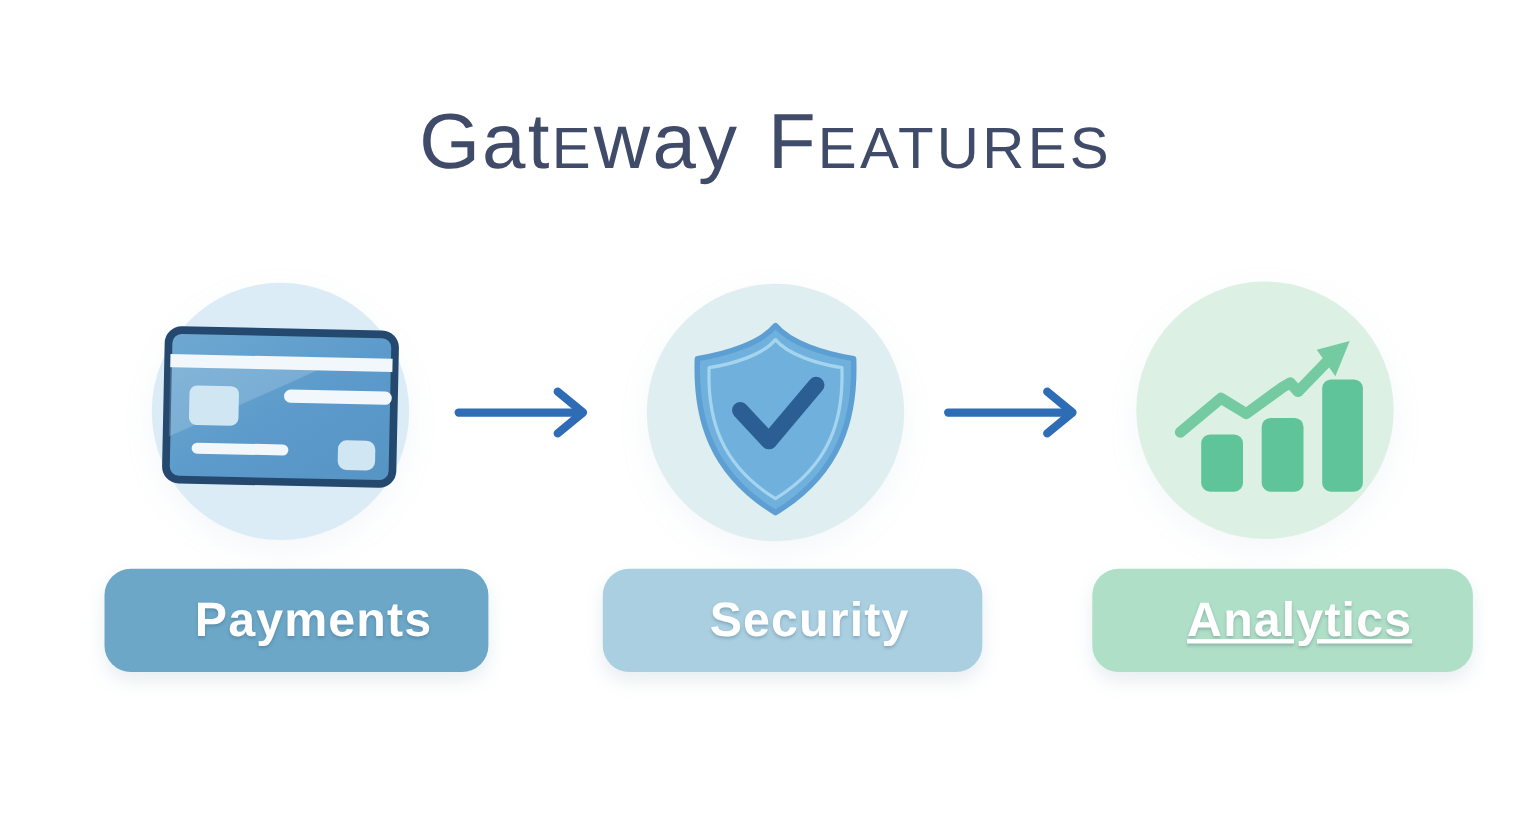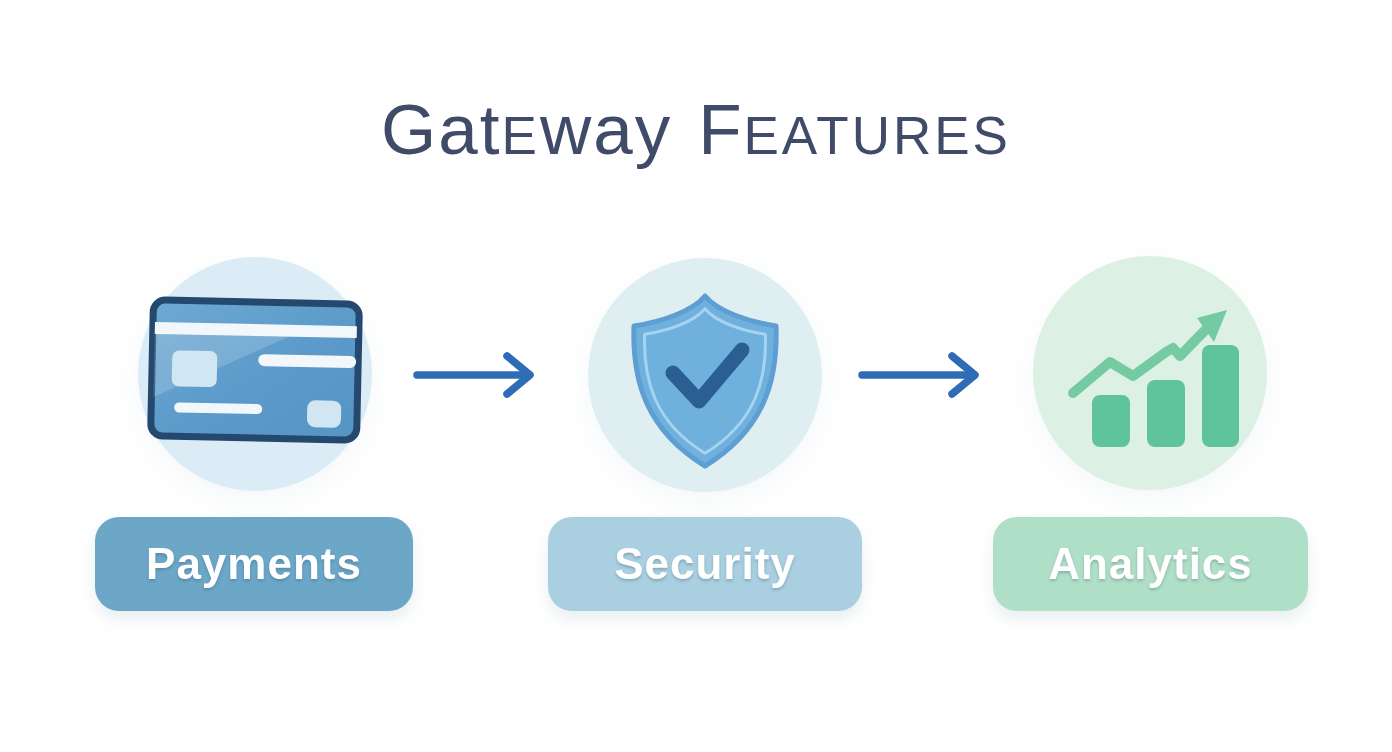--- a/index.html
+++ b/index.html
@@ -52,24 +52,25 @@
   .label-box {
     position: absolute;
     top: 517px; height: 94px;
     border-radius: 24px;
     display: flex; align-items: center; justify-content: center;
     color: #ffffff;
     font-size: 44px; font-weight: 700;
     letter-spacing: 1px;
     text-shadow: 0 2px 3px rgba(40,70,90,0.28);
     box-shadow: 0 8px 16px rgba(130,160,180,0.18);
+    padding-left: 31px;
   }
   .label-payments  { left: 95px;  width: 318px; }
   .label-security  { left: 548px; width: 314px; }
-  .label-analytics { left: 993px; width: 315px; }
+  .label-analytics { left: 993px; width: 315px; text-decoration: underline; }
 </style>
 </head>
 <body>
 
 <div class="canvas">
 
   <div class="title">
     <span class="seg-lg">Gat</span><span class="seg-sm">E</span><span class="seg-lg gap-after">way</span><span class="seg-lg">F</span><span class="seg-sm">EATURES</span>
   </div>
 

